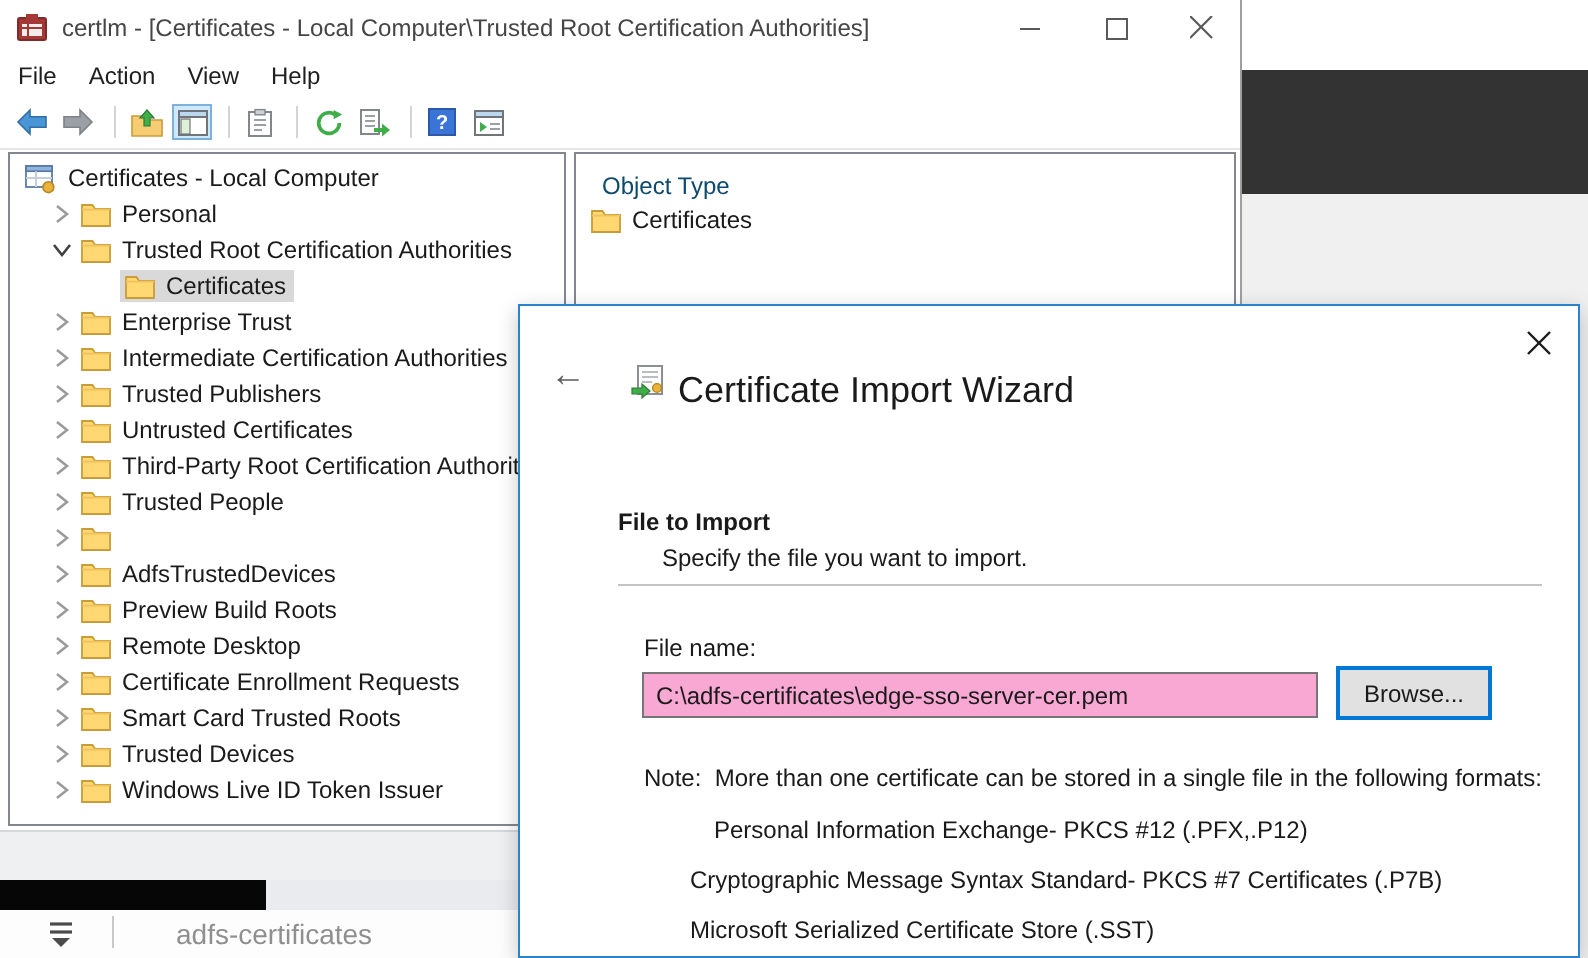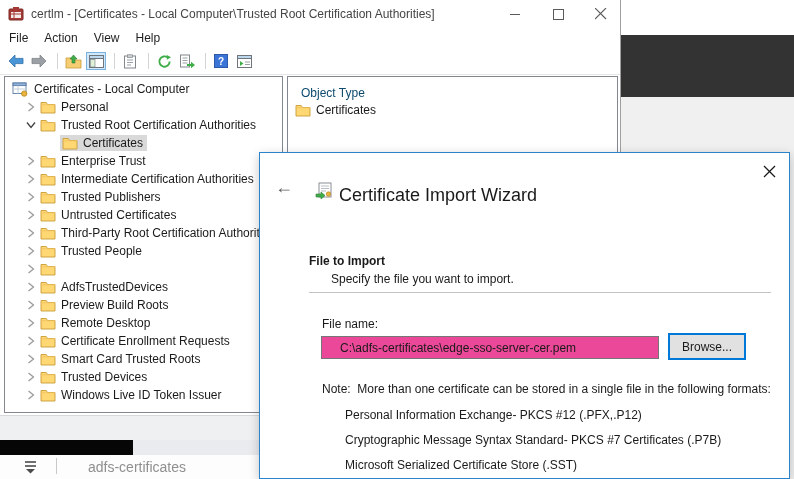--- a/index.html
+++ b/index.html
@@ -61,26 +61,26 @@
     border:1px solid #2b83c9;box-sizing:border-box;box-shadow:0 3px 10px rgba(0,0,0,.22);}
   .wiz-close{position:absolute;right:10px;top:8px;width:20px;height:20px;display:flex;align-items:center;justify-content:center;cursor:default;}
   .wiz-back{position:absolute;left:15px;top:24px;font-size:18px;color:#5d5d5d;cursor:default;}
   .wiz-icon{position:absolute;left:55px;top:29px;}
   .wiz-title{position:absolute;left:79px;top:32px;font-size:18px;color:#1a1a1a;}
   .wiz-section-title{position:absolute;left:49px;top:101px;font-size:12px;font-weight:bold;color:#1a1a1a;}
   .wiz-section-desc{position:absolute;left:71px;top:119px;font-size:12px;color:#1a1a1a;}
   .wiz-hr{position:absolute;left:49px;top:139px;width:462px;height:1px;background:#c4c4c4;}
   .wiz-file-label{position:absolute;left:62px;top:164px;font-size:12px;color:#1a1a1a;}
   .wiz-input{position:absolute;left:61px;top:183px;width:338px;height:23px;box-sizing:border-box;
-    border:1px solid #767676;font-family:"Liberation Sans",sans-serif;font-size:12px;padding:2px 18px;color:#1a1a1a;background:#ec4899;}
+    border:1px solid #767676;font-family:"Liberation Sans",sans-serif;font-size:12px;padding:2px 6px;color:#1a1a1a;background:#f9a8d4;}
   .wiz-browse{position:absolute;left:408px;top:180px;width:78px;height:27px;box-sizing:border-box;
     background:#e1e1e1;border:2px solid #0078d7;font-family:"Liberation Sans",sans-serif;font-size:12px;color:#1a1a1a;cursor:default;}
   .wiz-note{position:absolute;left:62px;top:229px;font-size:12px;color:#1a1a1a;white-space:pre;}
   .wiz-fmt{position:absolute;left:85px;font-size:12px;color:#1a1a1a;white-space:nowrap;}
-  .fmt0{top:255px;} .fmt1{top:280px;} .fmt2{top:305px;}
+  .fmt0{top:255px;margin-left:12px;} .fmt1{top:280px;} .fmt2{top:305px;}
 </style>
 </head>
 <body>
 
 <div class="right-white"></div>
 <div class="right-dark"></div>
 <div class="right-gray"></div>
 <div class="black-bar"></div>
 <div class="gray-frag"></div>
 <div class="bottom-strip">

